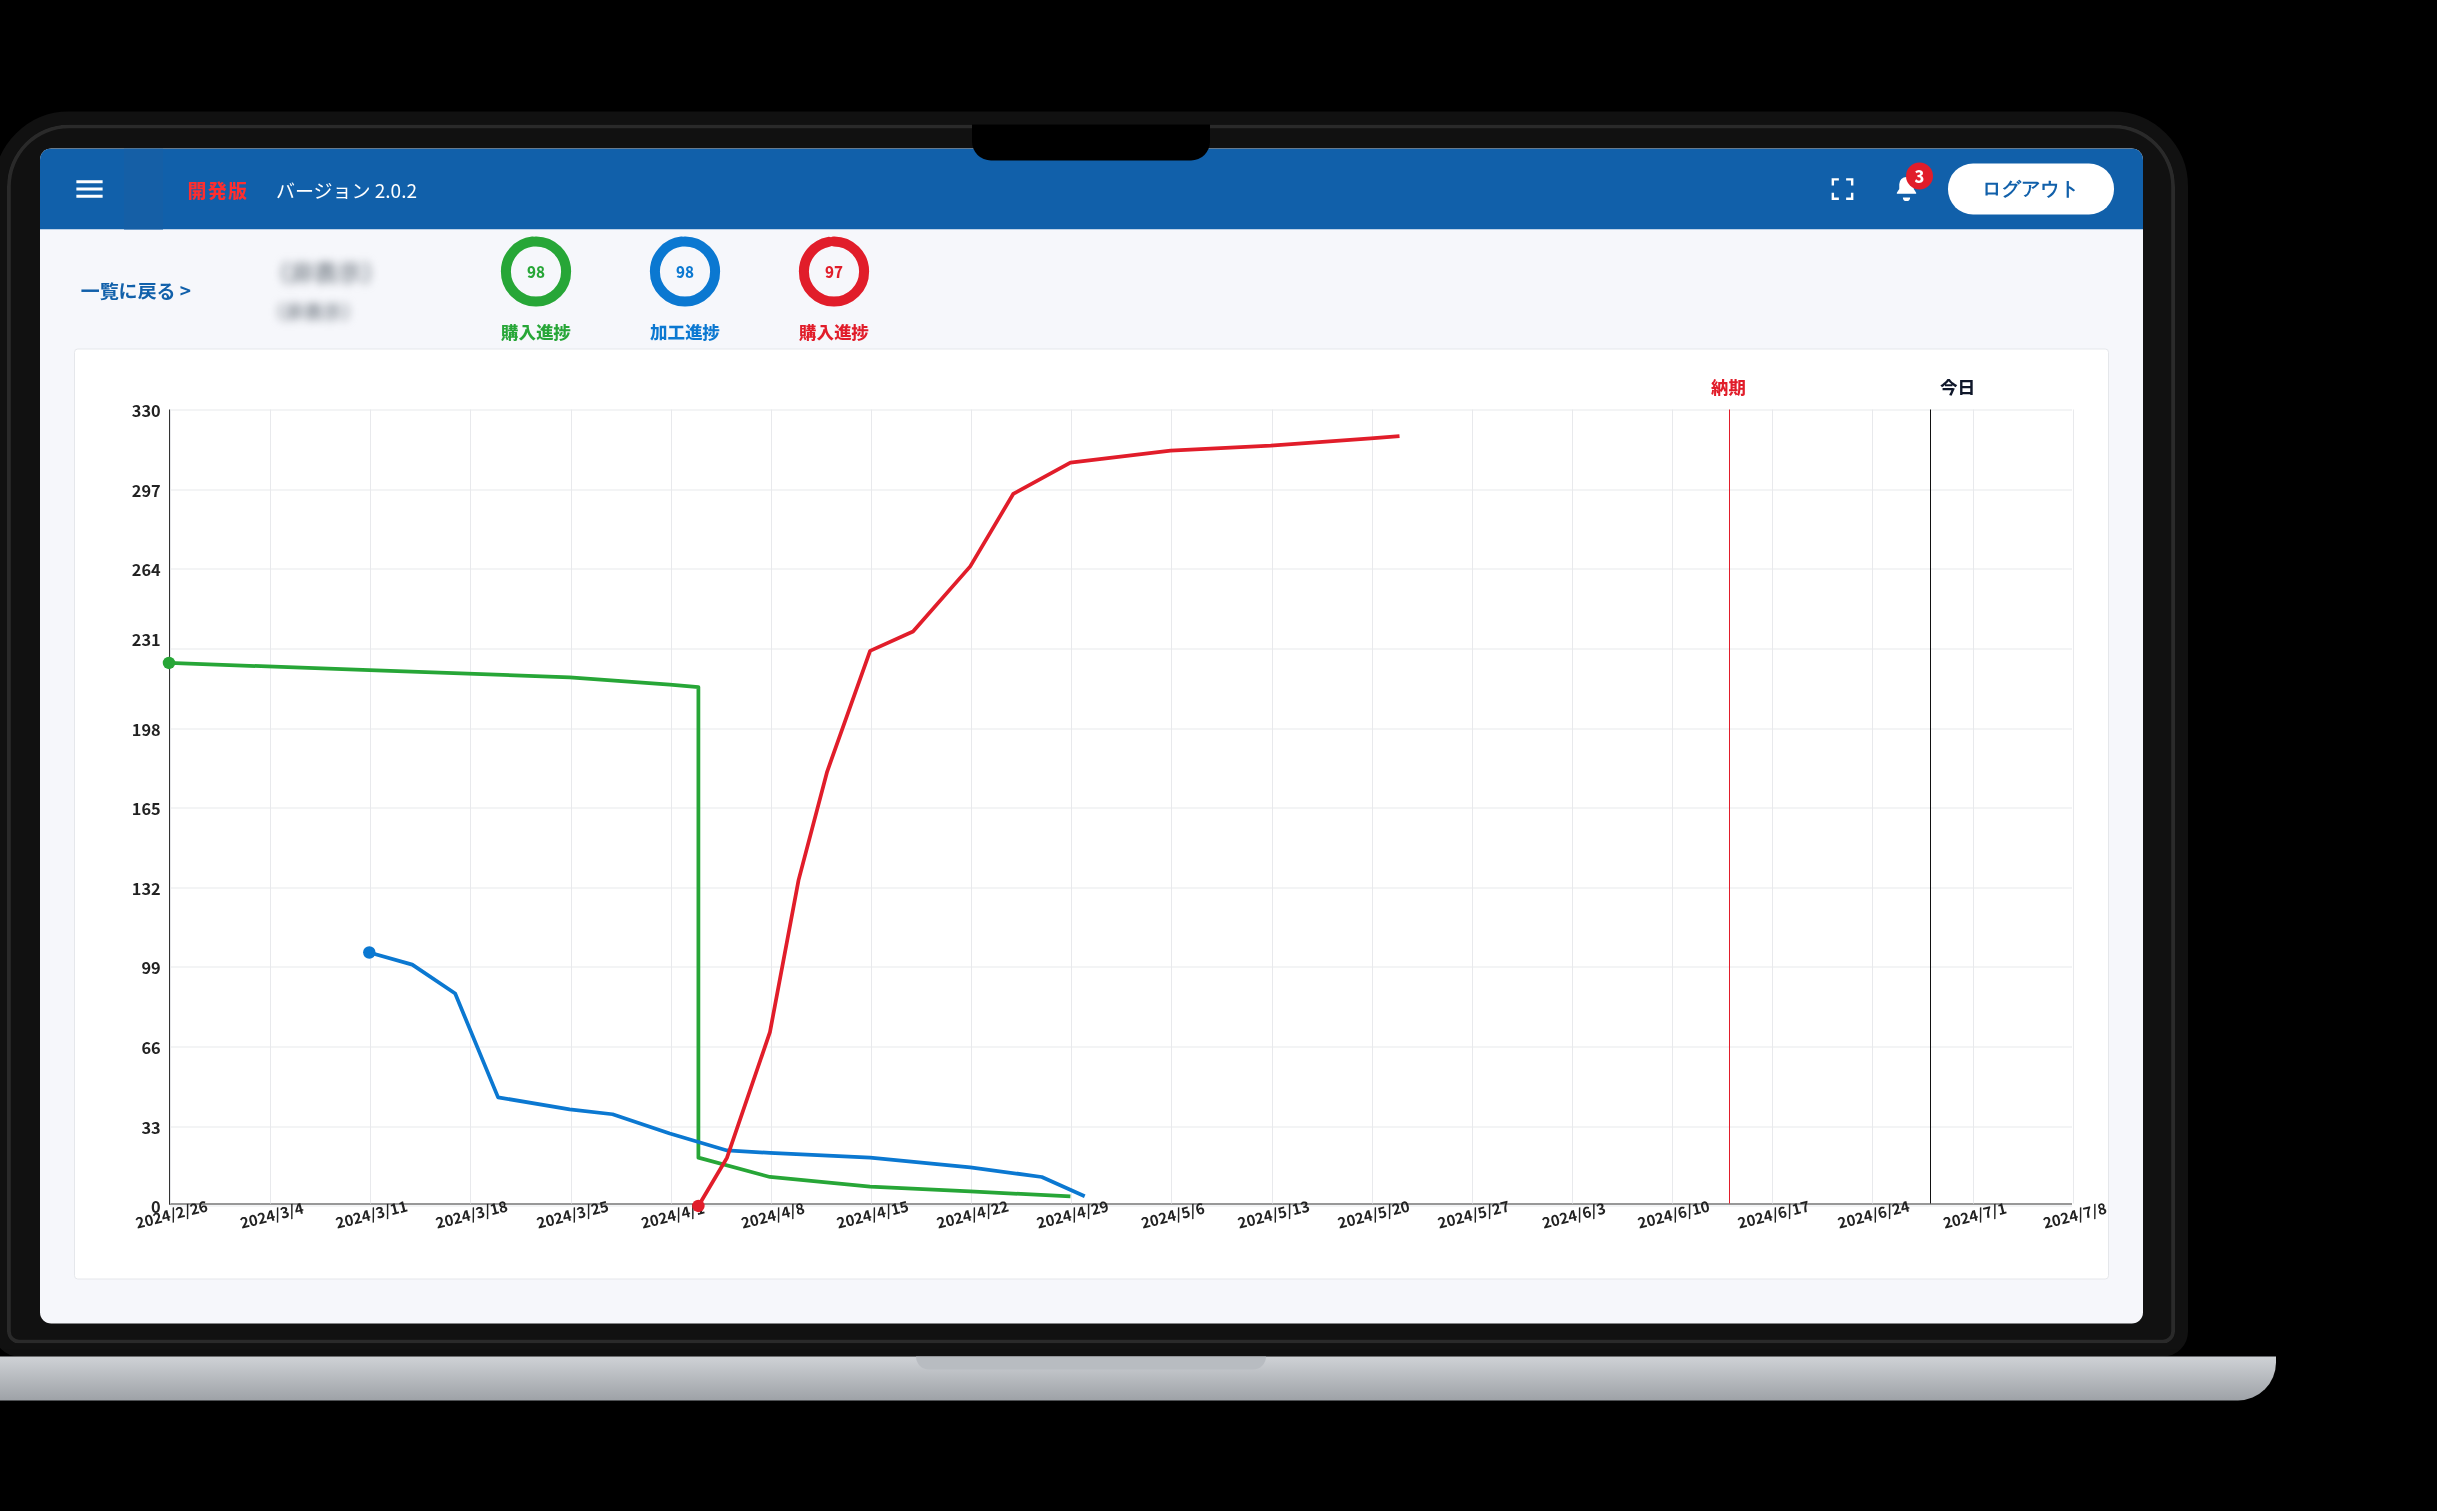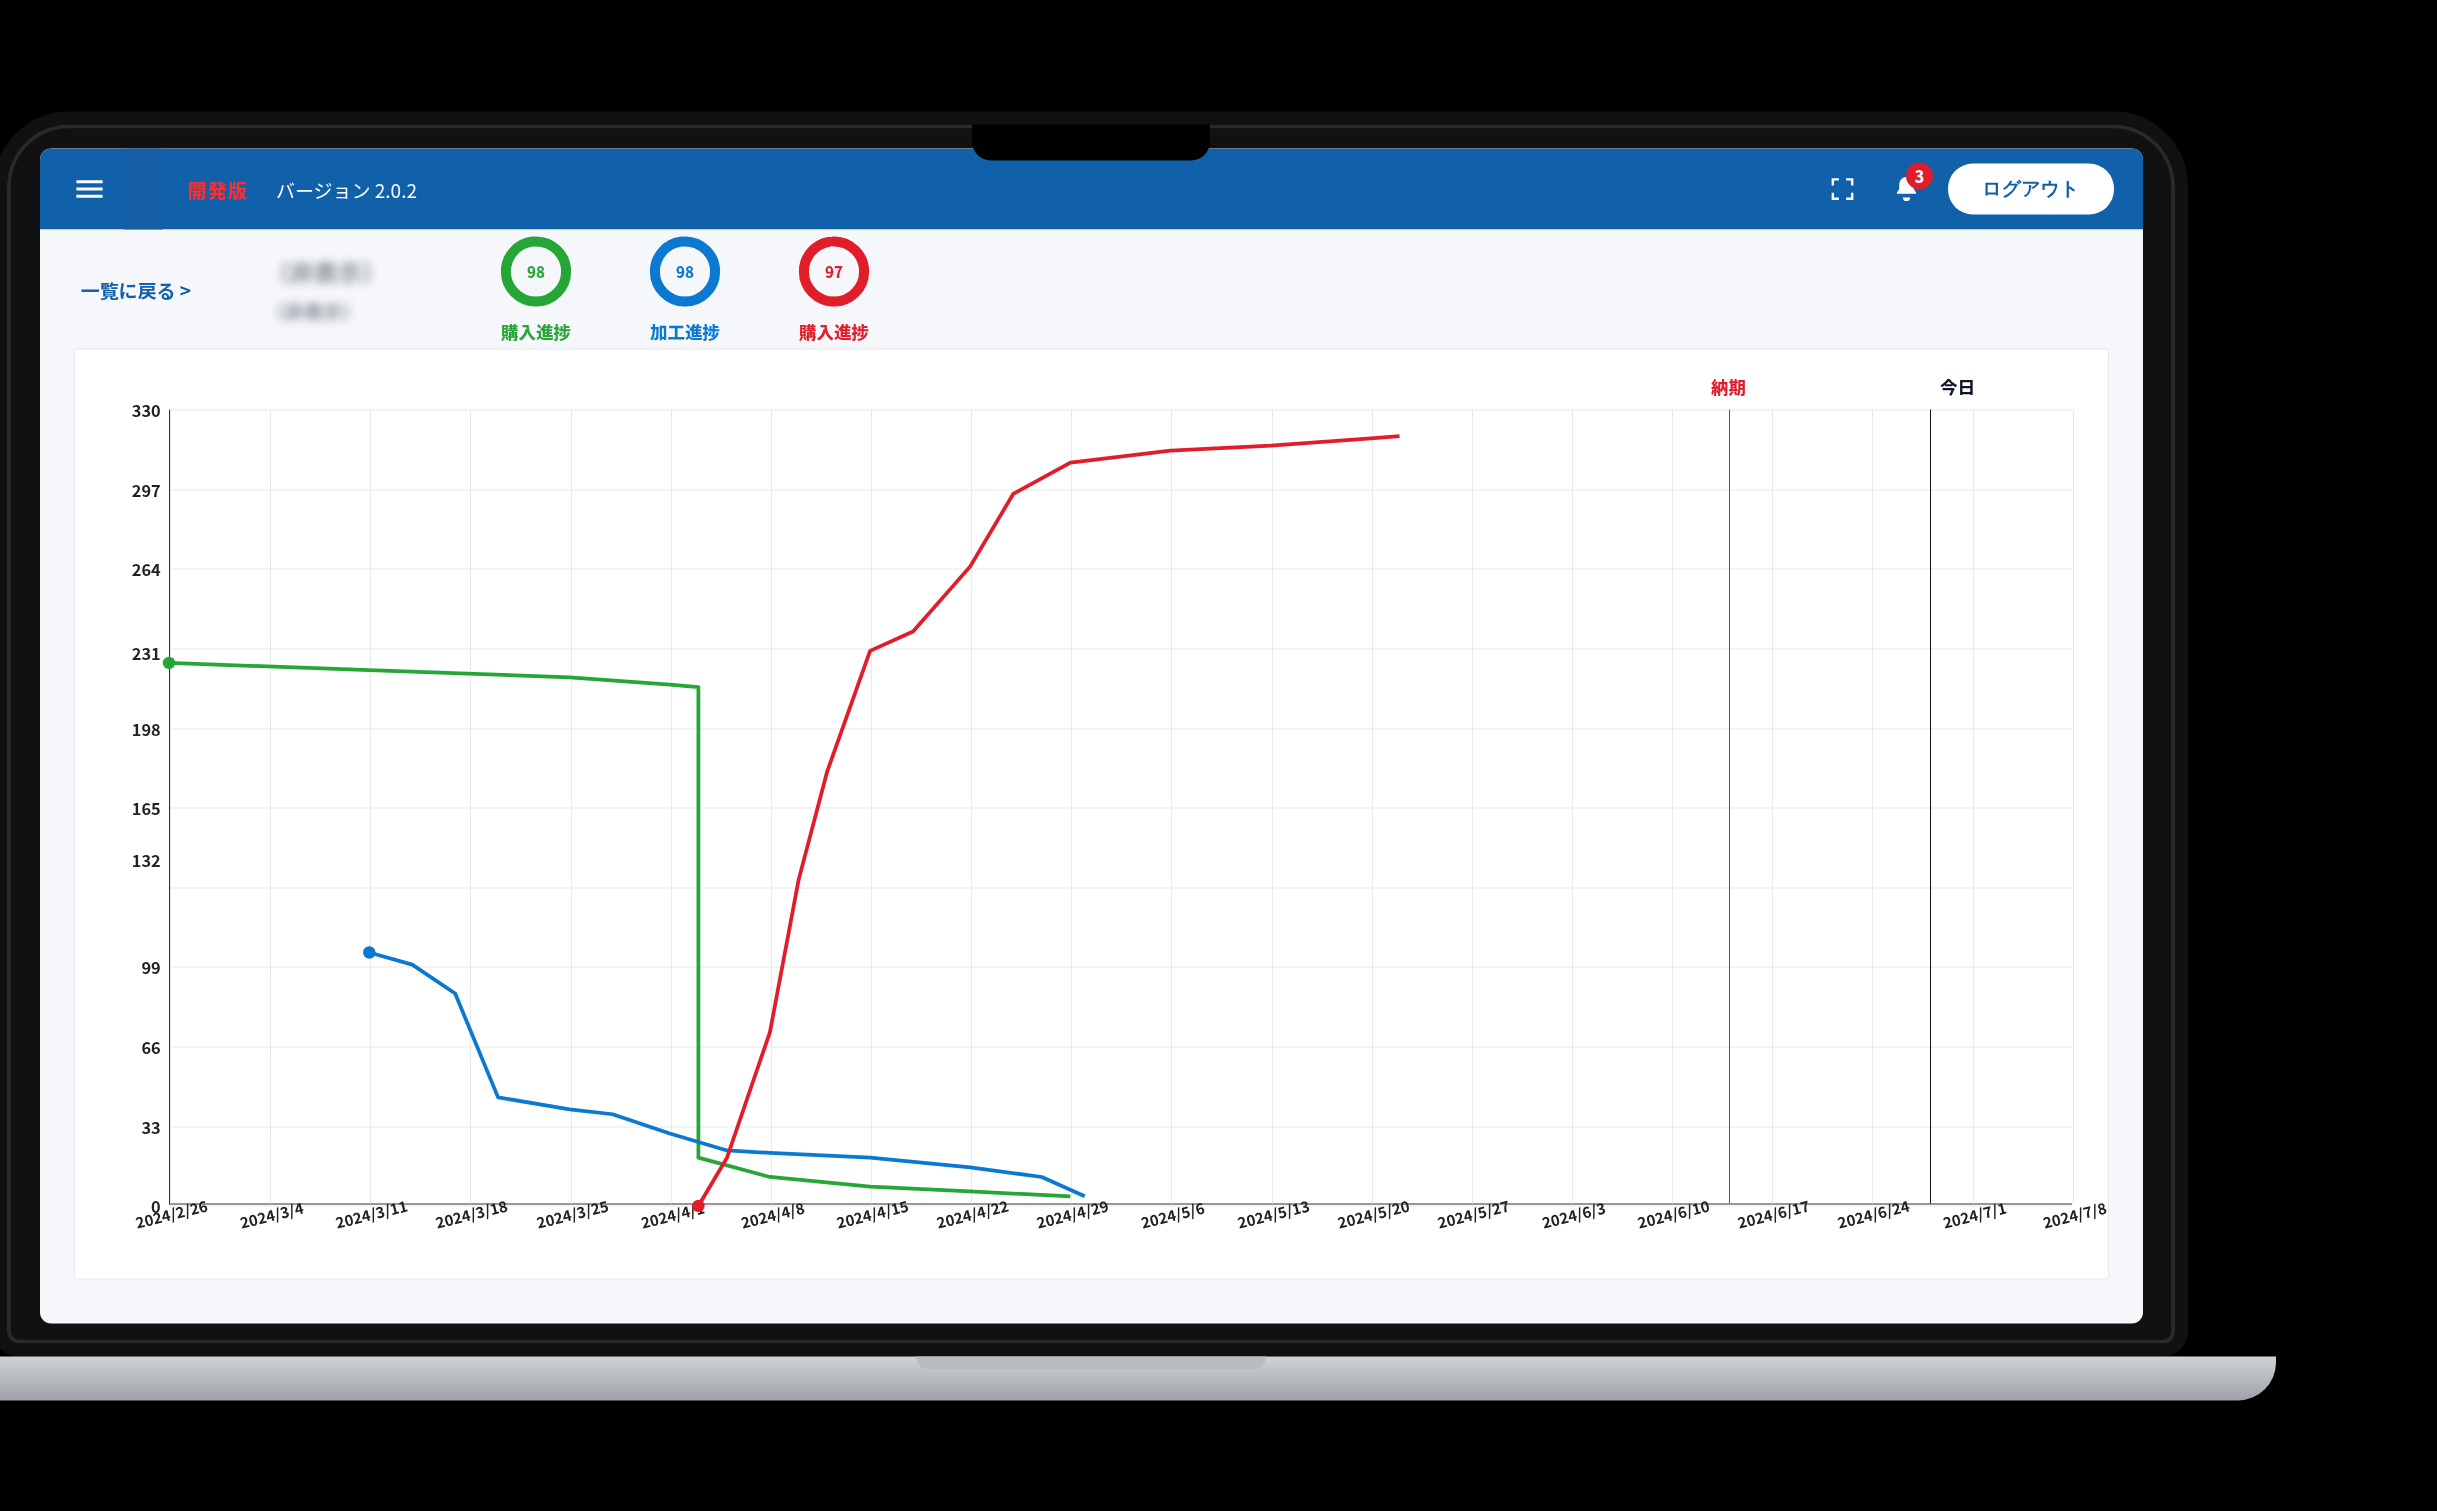--- a/index.html
+++ b/index.html
@@ -133,27 +133,27 @@
           <div class="plot-inner" id="plot-inner">
                 <div class="hgrid" style="top: 796px;"></div>
                 <div class="ytick" style="top: 796px;">0</div>
                 <div class="hgrid" style="top: 717px;"></div>
                 <div class="ytick" style="top: 717px;">33</div>
                 <div class="hgrid" style="top: 637px;"></div>
                 <div class="ytick" style="top: 637px;">66</div>
                 <div class="hgrid" style="top: 557px;"></div>
                 <div class="ytick" style="top: 557px;">99</div>
                 <div class="hgrid" style="top: 478px;"></div>
-                <div class="ytick" style="top: 450px;">132</div>
+                <div class="ytick" style="top: 478px;">132</div>
                 <div class="hgrid" style="top: 398px;"></div>
                 <div class="ytick" style="top: 398px;">165</div>
                 <div class="hgrid" style="top: 319px;"></div>
                 <div class="ytick" style="top: 319px;">198</div>
                 <div class="hgrid" style="top: 239px;"></div>
-                <div class="ytick" style="top: 243px; text-align: center;">231</div>
+                <div class="ytick" style="top: 229px; text-align: center;">231</div>
                 <div class="hgrid" style="top: 159px;"></div>
                 <div class="ytick" style="top: 159px;">264</div>
                 <div class="hgrid" style="top: 80px;"></div>
                 <div class="ytick" style="top: 80px;">297</div>
                 <div class="hgrid" style="top: 0px;"></div>
                 <div class="ytick" style="top: 0px;">330</div>
                 <div class="vgrid" style="left: 0px;"></div>
                 <div class="xtick" style="left: 0px;">2024/2/26</div>
                 <div class="vgrid" style="left: 100px;"></div>
                 <div class="xtick" style="left: 100px;">2024/3/4</div>

